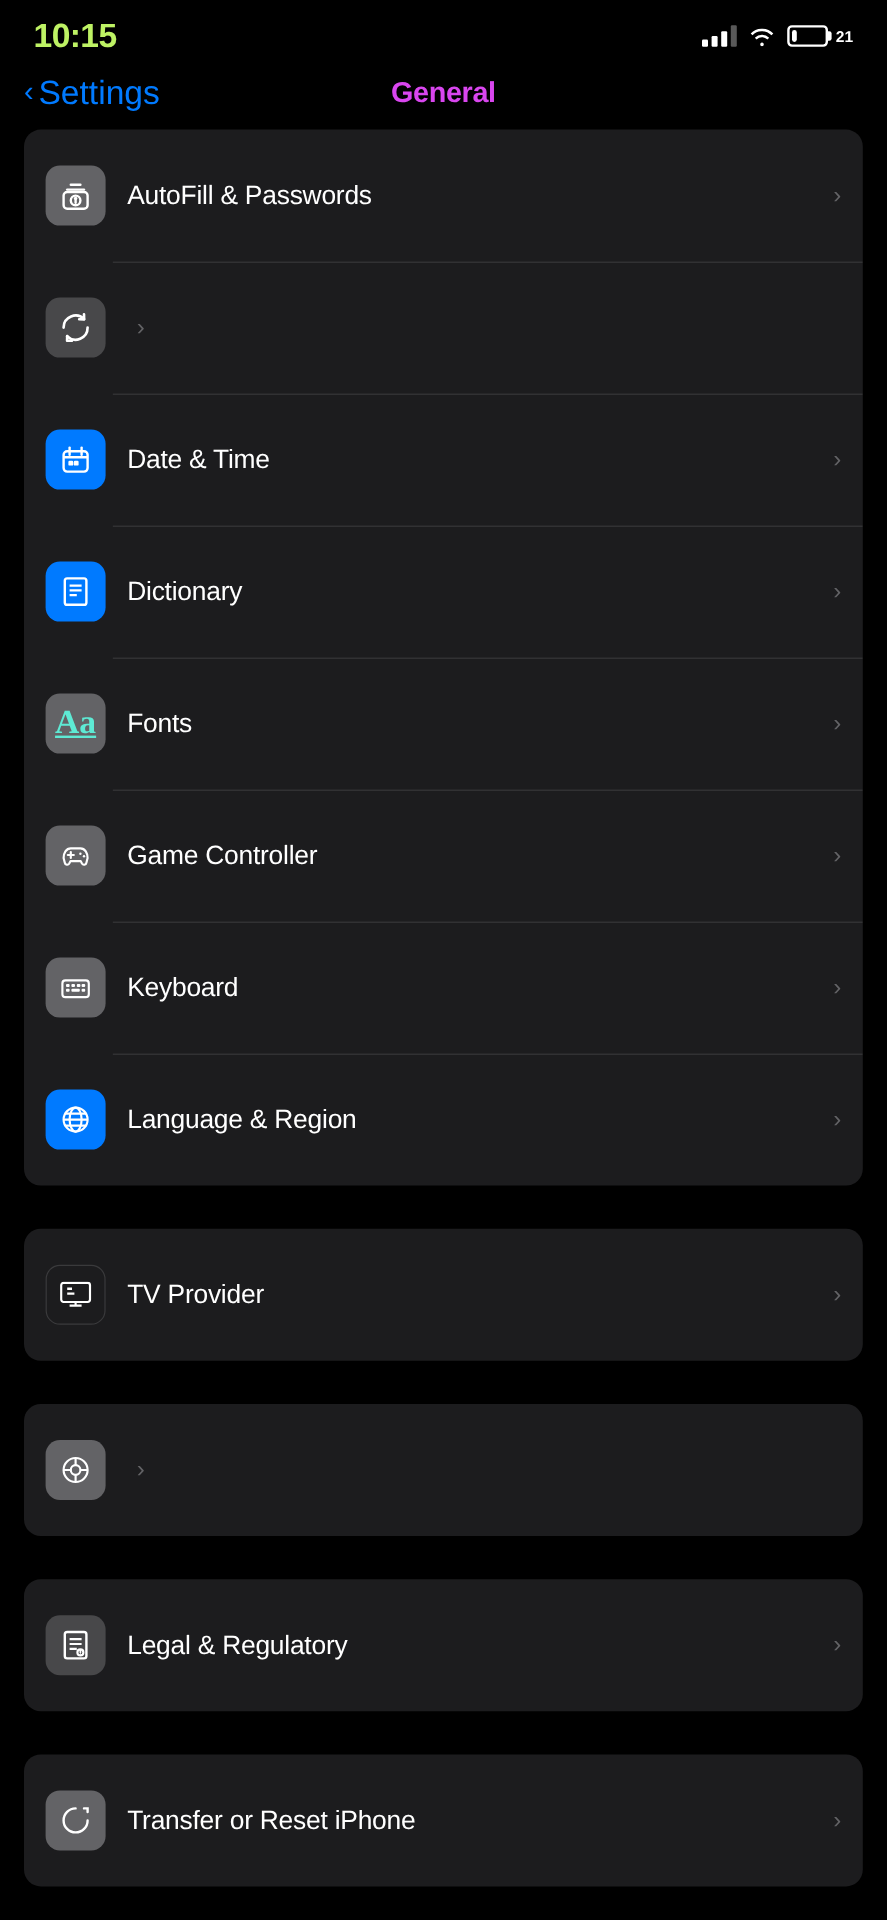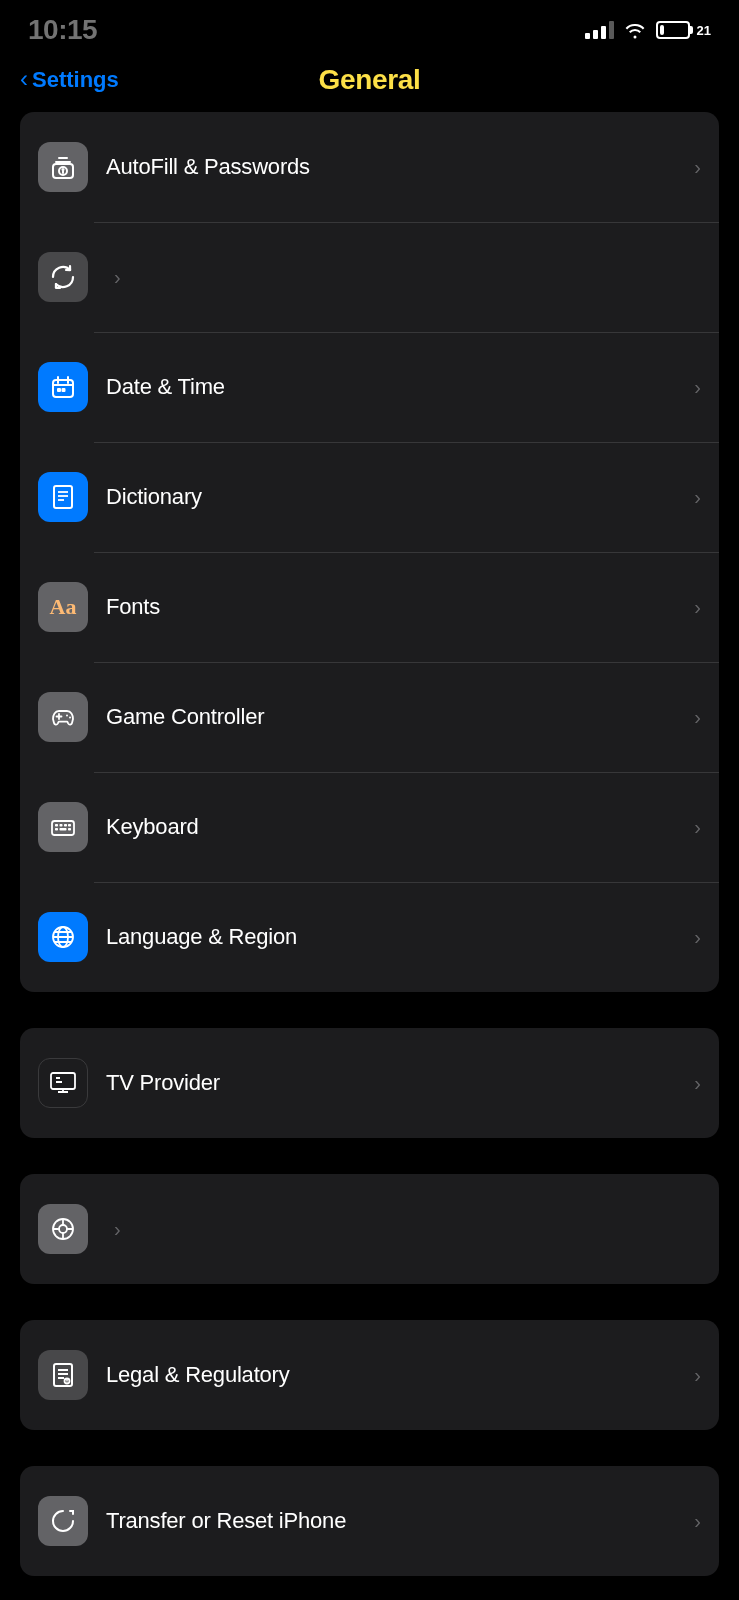--- a/index.html
+++ b/index.html
@@ -19,21 +19,21 @@
       display: flex;
       justify-content: space-between;
       align-items: center;
       padding: 14px 28px 8px 28px;
       height: 54px;
     }
 
     .status-time {
       font-size: 28px;
       font-weight: 700;
-      color: #737373;
+      color: #bef264;
       letter-spacing: -0.5px;
     }
 
     .status-icons {
       display: flex;
       align-items: center;
       gap: 10px;
     }
 
     .signal-bars {
@@ -70,28 +70,28 @@
     }
 
     .back-chevron {
       font-size: 24px;
       font-weight: 300;
       line-height: 1;
       margin-top: -2px;
     }
 
     .back-label {
-      font-size: 22px;
+      font-size: 28px;
+      font-weight: 400;
+    }
+
+    .page-title {
+      font-size: 24px;
       font-weight: 700;
-    }
-
-    .page-title {
-      font-size: 28px;
-      font-weight: 700;
-      color: #fde047;
+      color: #d946ef;
       letter-spacing: -0.3px;
     }
 
     
     .settings-content {
       padding: 0 20px;
     }
 
     .settings-group {
       background: #1C1C1E;
@@ -289,21 +289,21 @@
           <line x1="9" y1="13" x2="19" y2="13" stroke="white" stroke-width="1.8"></line>
           <line x1="9" y1="17" x2="15" y2="17" stroke="white" stroke-width="1.8"></line>
         </svg>
       </div>
       <span class="row-label">Dictionary</span>
       <span class="row-chevron">›</span>
     </div>
 
     <div class="settings-row">
       <div class="row-icon icon-gray">
-        <span style="font-size:22px;font-weight:700;color:#fdba74;font-family:Georgia,serif;">Aa</span>
+        <span style="font-size:28px;font-weight:700;color:#5eead4;font-family:Georgia,serif;text-decoration:underline;">Aa</span>
       </div>
       <span class="row-label">Fonts</span>
       <span class="row-chevron">›</span>
     </div>
 
     <div class="settings-row">
       <div class="row-icon icon-gray">
         <svg width="28" height="28" viewBox="0 0 28 28" fill="none" stroke="white" stroke-width="1.8" stroke-linecap="round" stroke-linejoin="round">
           <path d="M4 16c0-4 2-8 6-8h8c4 0 6 4 6 8l-1 4a2 2 0 0 1-3.7.6l-1-2H9.7l-1 2A2 2 0 0 1 5 20l-1-4z"></path>
           <line x1="10" y1="11" x2="10" y2="16" stroke="white"></line>

